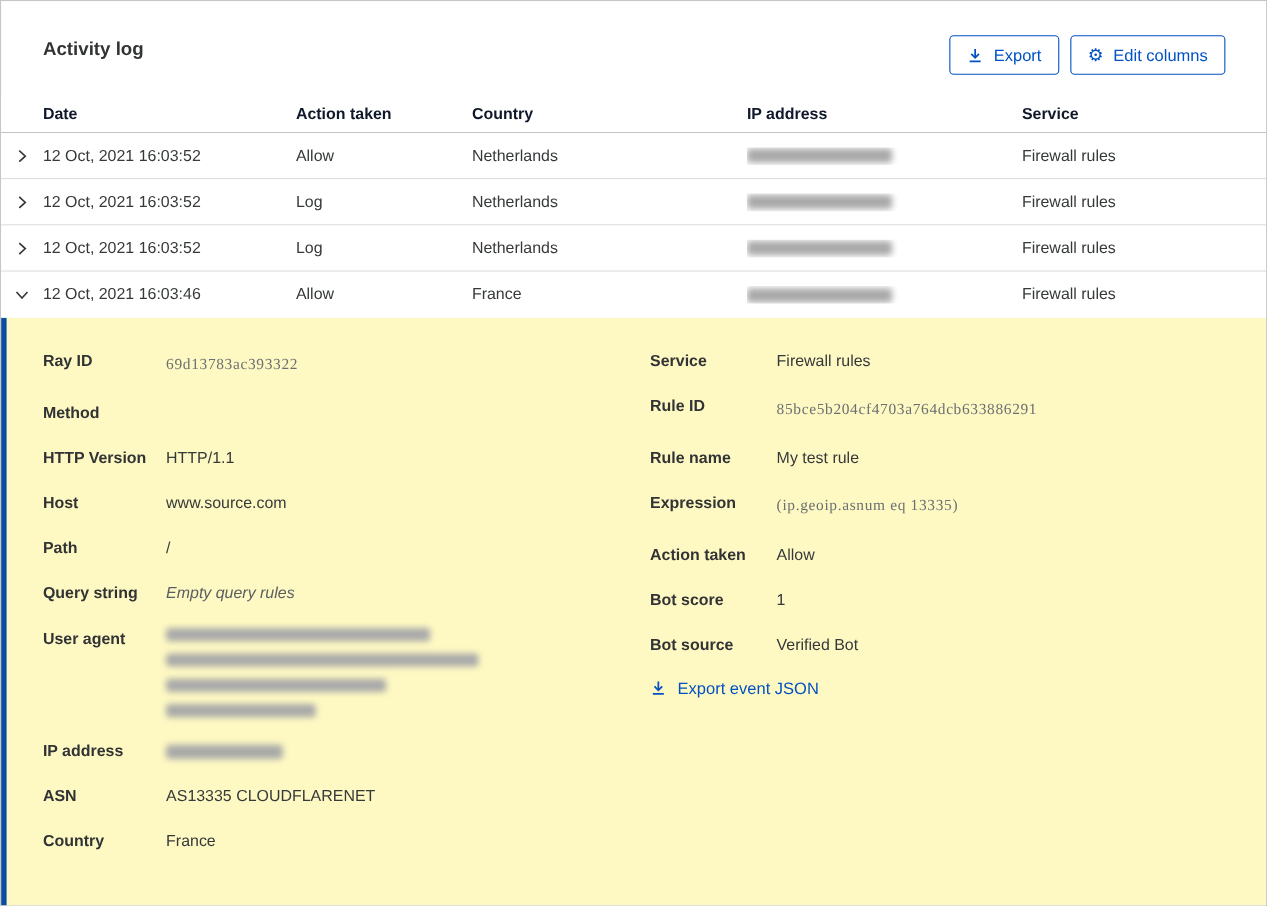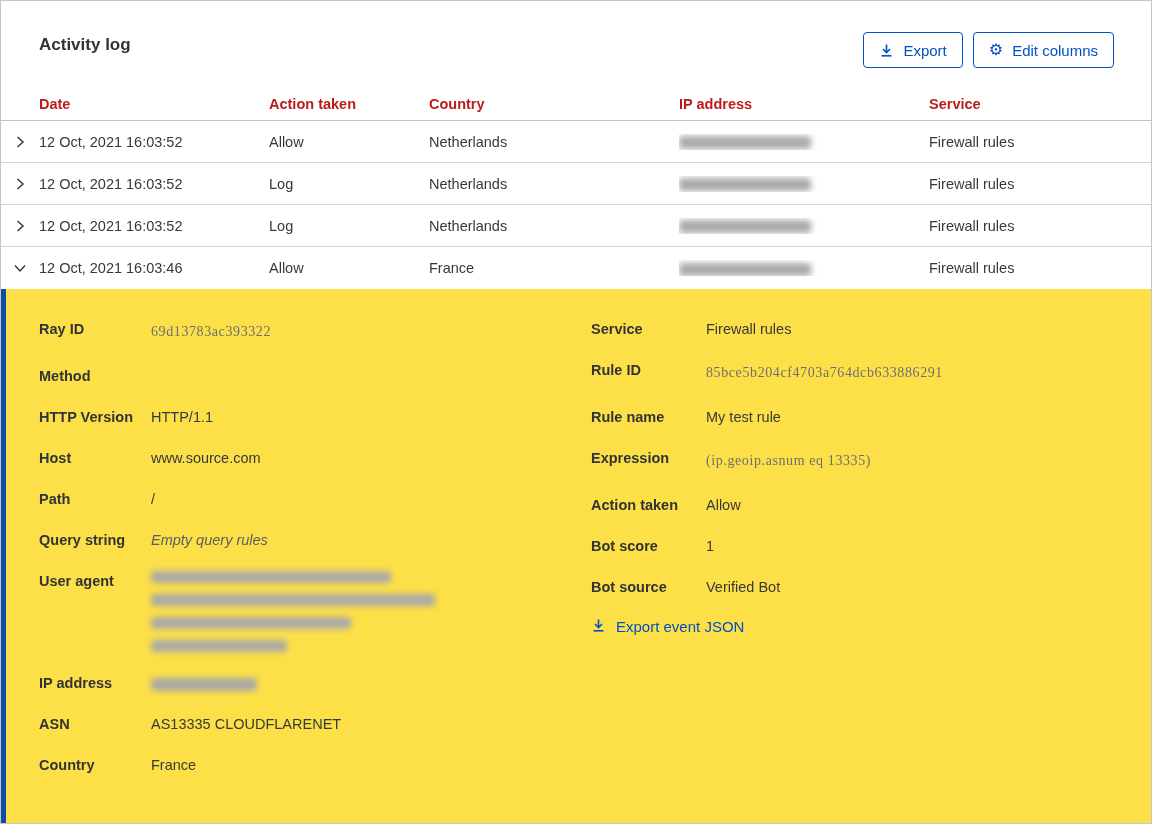--- a/index.html
+++ b/index.html
@@ -39,21 +39,21 @@
     grid-template-columns: 38px 230px 160px 250px 250px 1fr;
     align-items: center;
     height: 42px;
     border-bottom: 1px solid #d5d5d5;
     font-size: 14.5px;
     background: #fff;
   }
   .trow.thead {
     height: 34px;
     font-weight: 700;
-    color: #b91c1c;
+    color: #0f172a;
     border-bottom: 1px solid #c3c3c3;
     font-size: 14.5px;
   }
   .trow.expanded { border-bottom: none; }
   .cell { overflow: hidden; white-space: nowrap; }
   .cell.caret { display: flex; justify-content: center; align-items: center; cursor: pointer; }
   .caret svg { display: block; }
 
   
   .redact {
@@ -66,21 +66,21 @@
   }
   .redact-lines .redact { display: block; margin-bottom: 11px; height: 12px; }
   .redact-lines .redact:last-child { margin-bottom: 0; }
 
   
   .detail-panel {
     position: relative;
     min-height: 535px;
     border-left: 5px solid #0b4da2;
     padding: 30px 0 0 28px;
-    background: #fde047;
+    background: #fef9c3;
   }
   .detail-col { position: absolute; top: 30px; }
   .detail-col.left  { left: 33px;  width: 500px; }
   .detail-col.right { left: 585px; width: 420px; }
   .drow { display: flex; margin-bottom: 21px; }
   .drow .dlabel {
     flex: 0 0 112px;
     font-weight: 700; font-size: 14.5px; color: #313335;
     line-height: 20px;
   }

